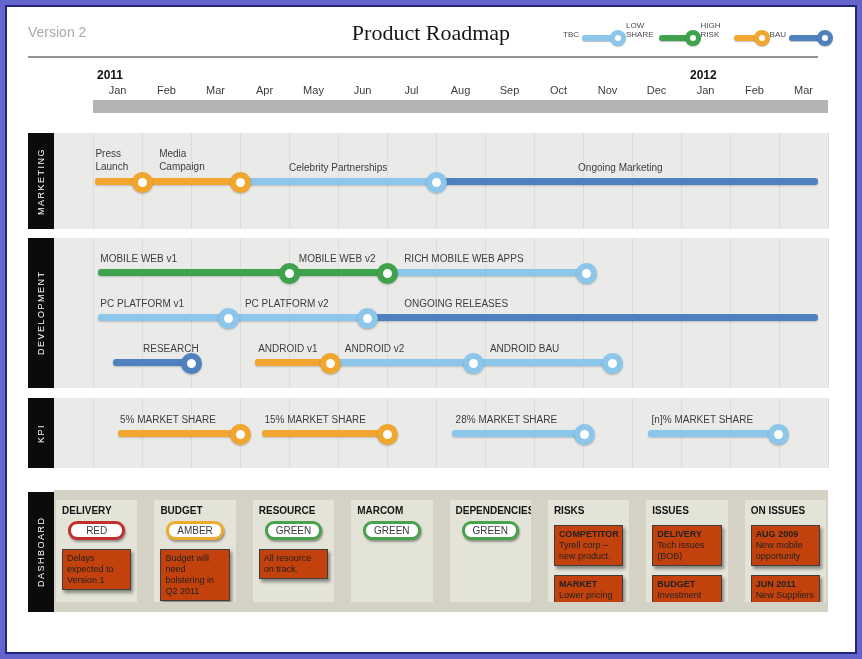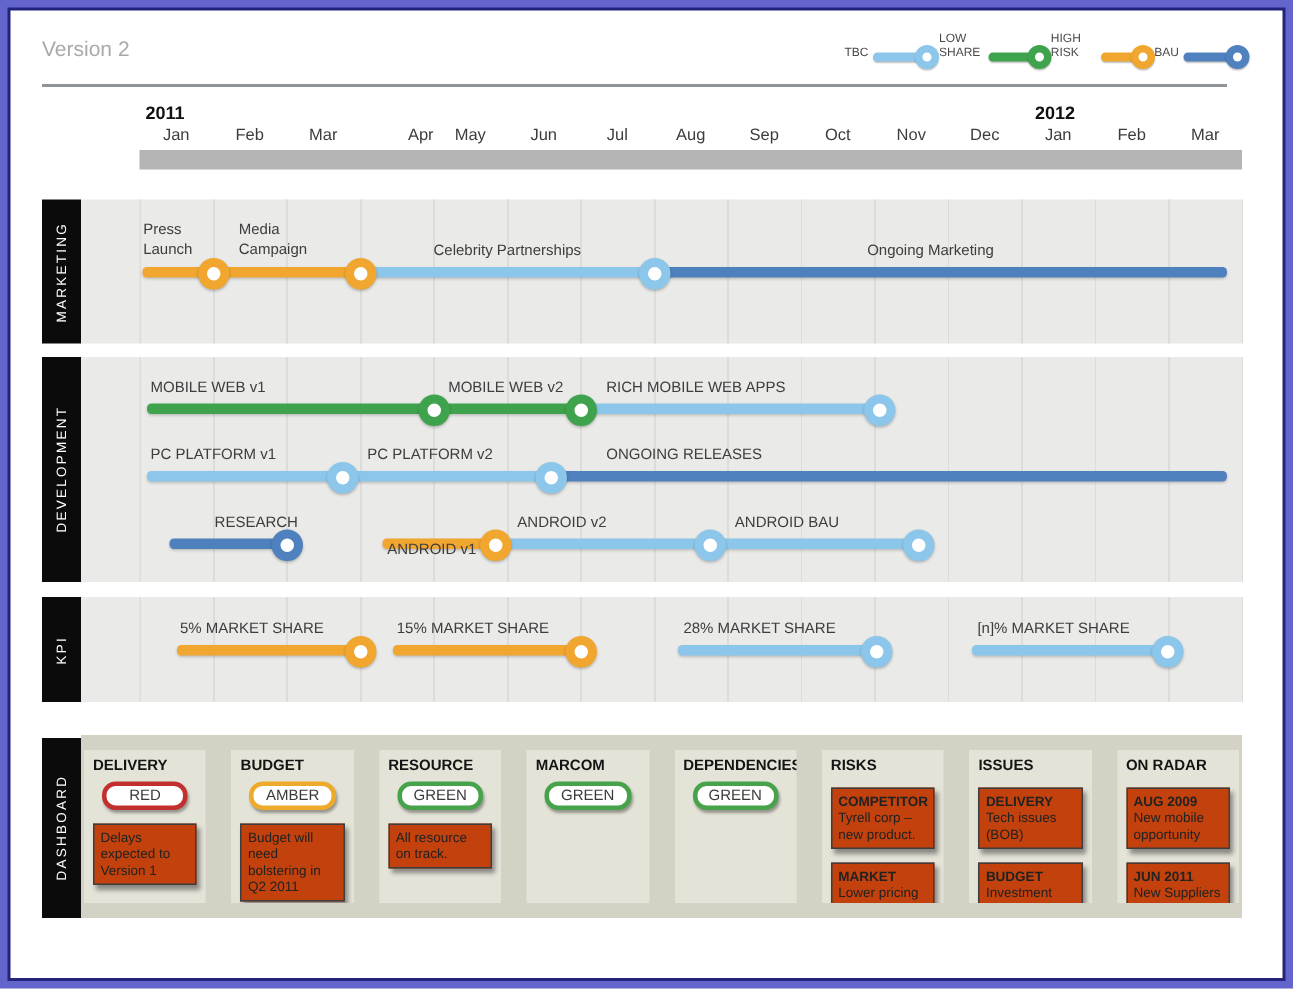--- a/index.html
+++ b/index.html
@@ -40,20 +40,21 @@
     text-align:center;font-size:10px;color:#3a3a3a;padding:1px 0;box-shadow:1px 2px 2px rgba(0,0,0,.35);}
   .note{margin-top:9px;background:#c2410c;border:1px solid #3e3e3e;box-shadow:2px 3px 3px rgba(0,0,0,.4);
     font-size:9px;line-height:11px;color:#222;padding:3px 4px;}
   .note b{display:block;font-size:9px;}
 </style>
 </head>
 <body>
 
 <div class="slide">
   <div class="version">Version 2</div>
+  <div class="title">Product Roadmap</div>
   <div class="legend" id="legend">
       <div class="legend-item">
         <div class="legend-label">TBC</div>
         <div class="legend-graphic">
           <div class="legend-line" style="background: rgb(140, 199, 235);"></div>
           <div class="legend-ring" style="border: 5px solid rgb(140, 199, 235);"></div>
         </div>
       </div>
       <div class="legend-item">
         <div class="legend-label">LOW SHARE</div>
@@ -78,21 +79,21 @@
       </div>
     </div>
   <div class="hdr-divider"></div>
 
   <div class="year" style="left:97px;">2011</div>
   <div class="year" style="left:690px;">2012</div>
   <div id="months">
       <div class="month" style="left: 93px;">Jan</div>
       <div class="month" style="left: 142px;">Feb</div>
       <div class="month" style="left: 191px;">Mar</div>
-      <div class="month" style="left: 256px;">Apr</div>
+      <div class="month" style="left: 240px;">Apr</div>
       <div class="month" style="left: 289px;">May</div>
       <div class="month" style="left: 338px;">Jun</div>
       <div class="month" style="left: 387px;">Jul</div>
       <div class="month" style="left: 436px;">Aug</div>
       <div class="month" style="left: 485px;">Sep</div>
       <div class="month" style="left: 534px;">Oct</div>
       <div class="month" style="left: 583px;">Nov</div>
       <div class="month" style="left: 632px;">Dec</div>
       <div class="month" style="left: 681px;">Jan</div>
       <div class="month" style="left: 730px;">Feb</div>
@@ -137,21 +138,21 @@
       <div class="ev-line" style="left: 228.24px; width: 142.16px; top: 314px; background: rgb(140, 199, 235);"></div>
       <div class="ev-marker" style="left: 356.9px; top: 307.5px; border: 6px solid rgb(140, 199, 235);"></div>
       <div class="ev-label" style="left: 244.9px; top: 297px;">PC PLATFORM v2</div>
       <div class="ev-line" style="left: 367.4px; width: 450.8px; top: 314px; background: rgb(78, 129, 189);"></div>
       <div class="ev-label" style="left: 404.15px; top: 297px;">ONGOING RELEASES</div>
       <div class="ev-line" style="left: 112.6px; width: 82.38px; top: 359px; background: rgb(78, 129, 189);"></div>
       <div class="ev-marker" style="left: 181.48px; top: 352.5px; border: 6px solid rgb(78, 129, 189);"></div>
       <div class="ev-label" style="left: 115.05px; top: 342px; padding-left: 28px;">RESEARCH</div>
       <div class="ev-line" style="left: 254.7px; width: 78.46px; top: 359px; background: rgb(241, 166, 47);"></div>
       <div class="ev-marker" style="left: 319.66px; top: 352.5px; border: 6px solid rgb(241, 166, 47);"></div>
-      <div class="ev-label" style="left: 258.13px; top: 342px; margin-top: 18px;">ANDROID v1</div>
+      <div class="ev-label" style="left: 258.13px; top: 342px;">ANDROID v1</div>
       <div class="ev-line" style="left: 330.16px; width: 146.08px; top: 359px; background: rgb(140, 199, 235);"></div>
       <div class="ev-marker" style="left: 462.74px; top: 352.5px; border: 6px solid rgb(140, 199, 235);"></div>
       <div class="ev-label" style="left: 344.86px; top: 342px;">ANDROID v2</div>
       <div class="ev-line" style="left: 473.24px; width: 142.16px; top: 359px; background: rgb(140, 199, 235);"></div>
       <div class="ev-marker" style="left: 601.9px; top: 352.5px; border: 6px solid rgb(140, 199, 235);"></div>
       <div class="ev-label" style="left: 489.9px; top: 342px;">ANDROID BAU</div>
       <div class="lane-label" style="top: 398px; height: 70px;">KPI</div>
       <div class="lane-bg" style="top: 398px; height: 70px;">
         <div class="lane-grid"></div>
       </div>
@@ -199,18 +200,18 @@
         <div class="dash-title">RISKS</div>
         <div class="note"><b>COMPETITOR</b>Tyrell corp – new product.</div>
         <div class="note"><b>MARKET</b>Lower pricing expected Q3</div>
       </div>
       <div class="dash-tile">
         <div class="dash-title">ISSUES</div>
         <div class="note"><b>DELIVERY</b>Tech issues (BOB)</div>
         <div class="note"><b>BUDGET</b>Investment needed Q2</div>
       </div>
       <div class="dash-tile">
-        <div class="dash-title">ON RADAR</div>
+        <div class="dash-title">ON ISSUES</div>
         <div class="note"><b>AUG 2009</b>New mobile opportunity</div>
         <div class="note"><b>JUN 2011</b>New Suppliers possible.</div>
       </div>
     </div>
 </div>
 
 </body></html>

